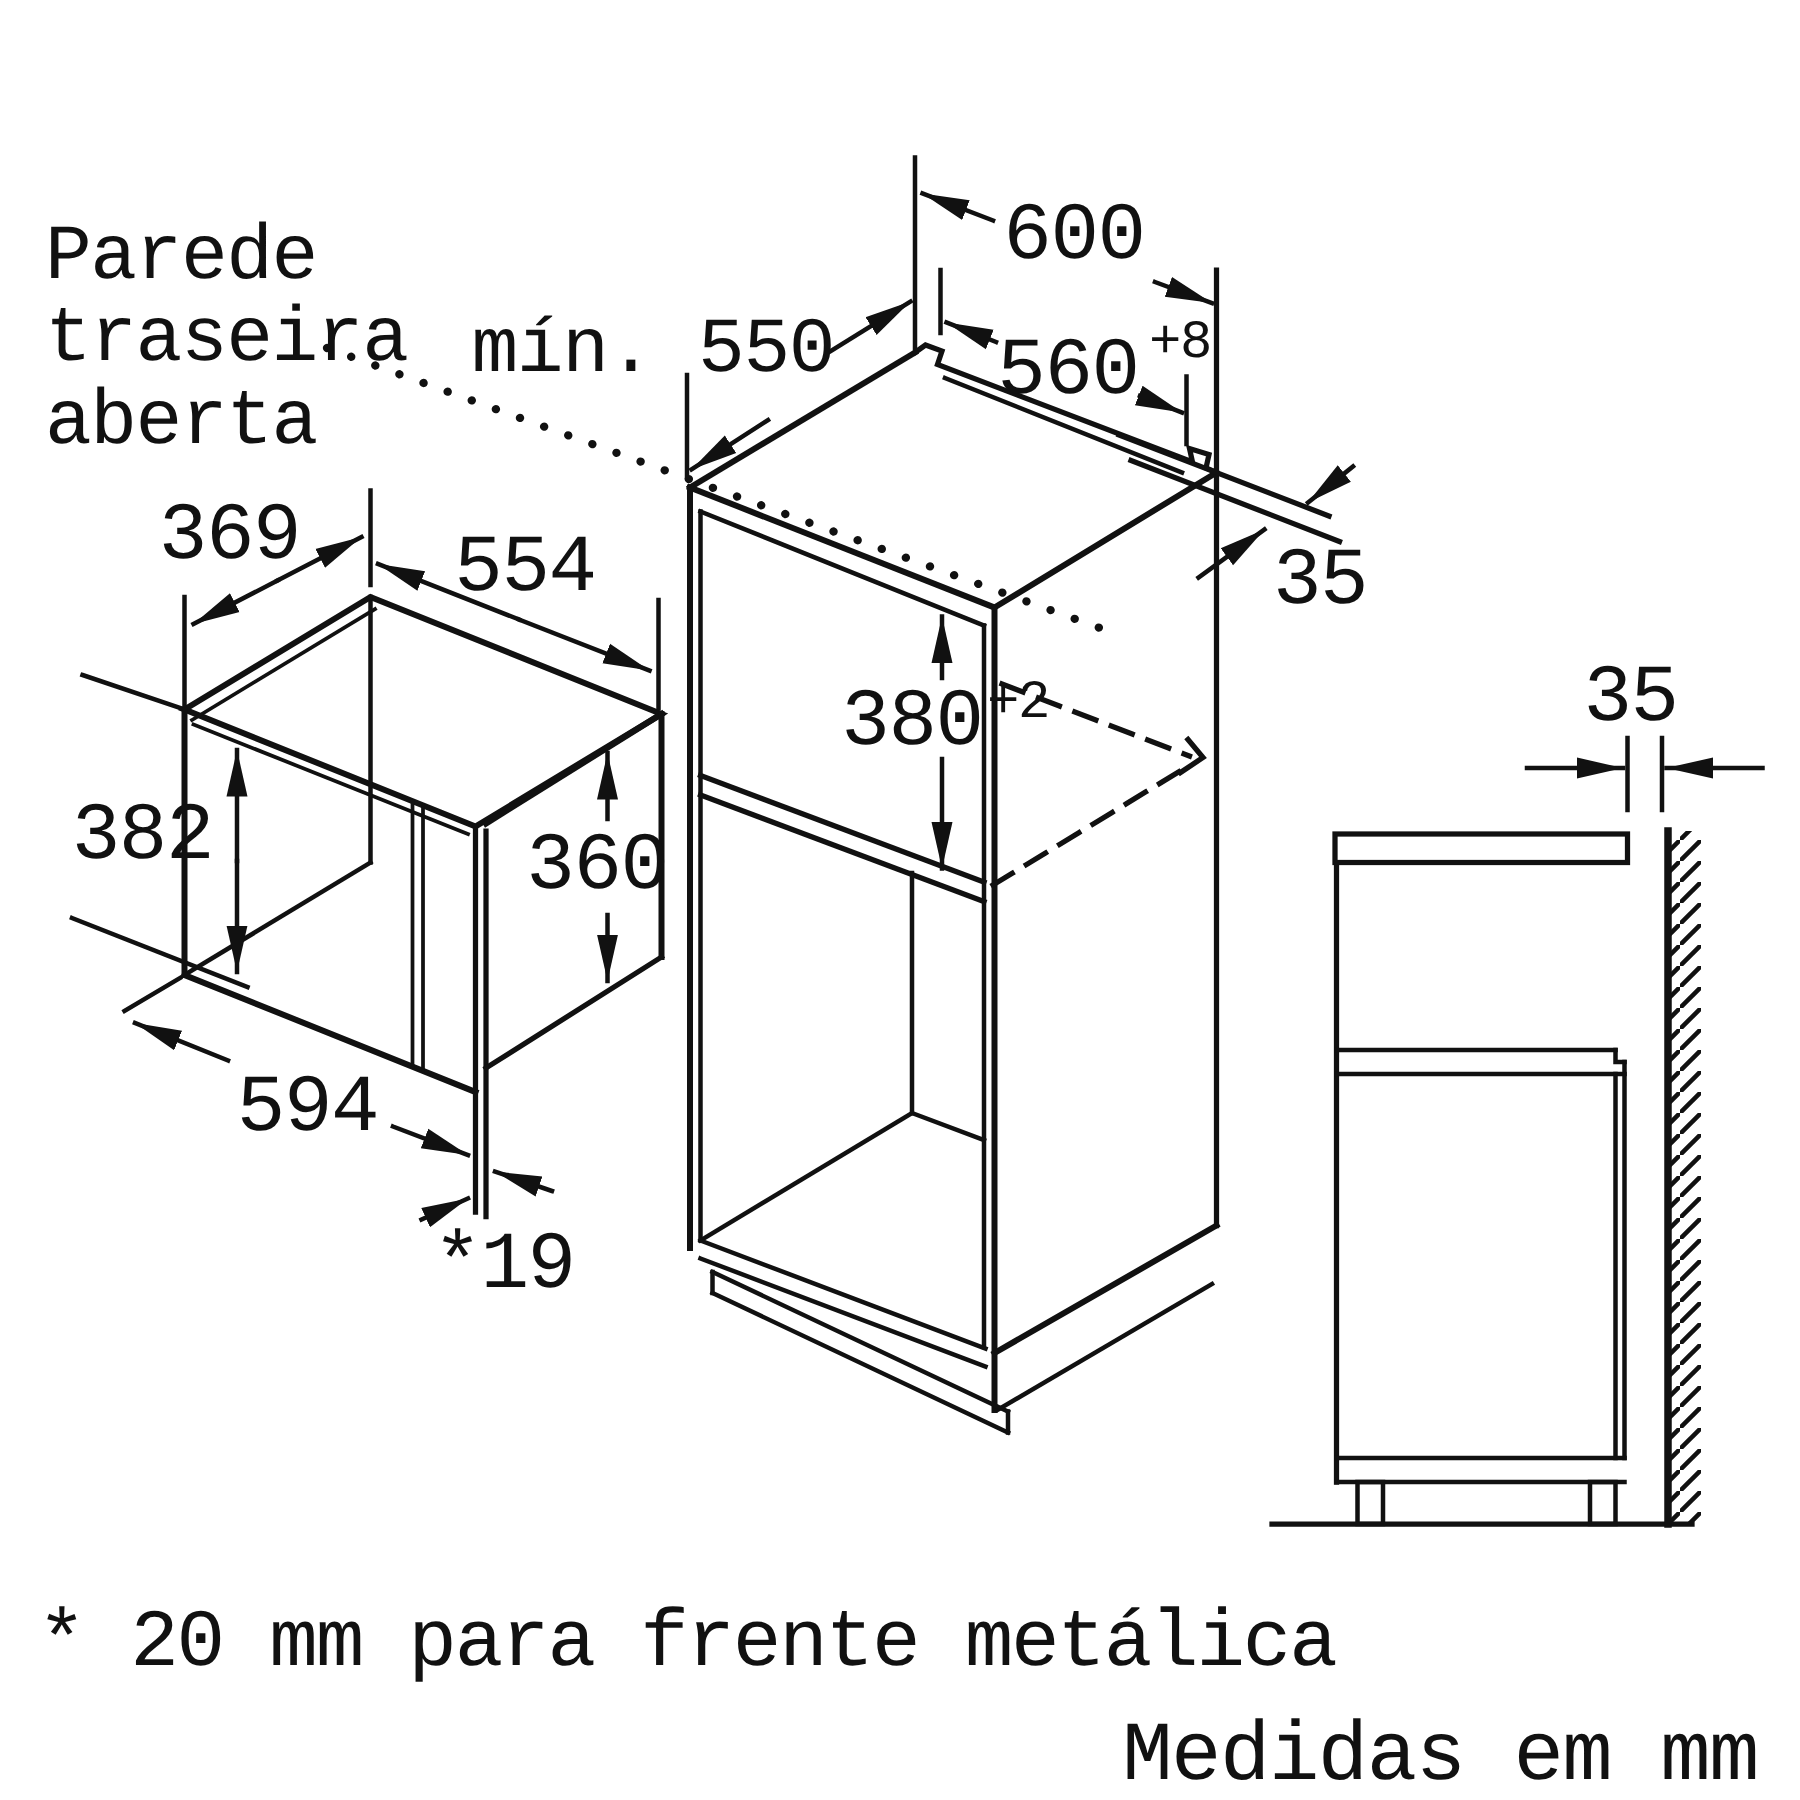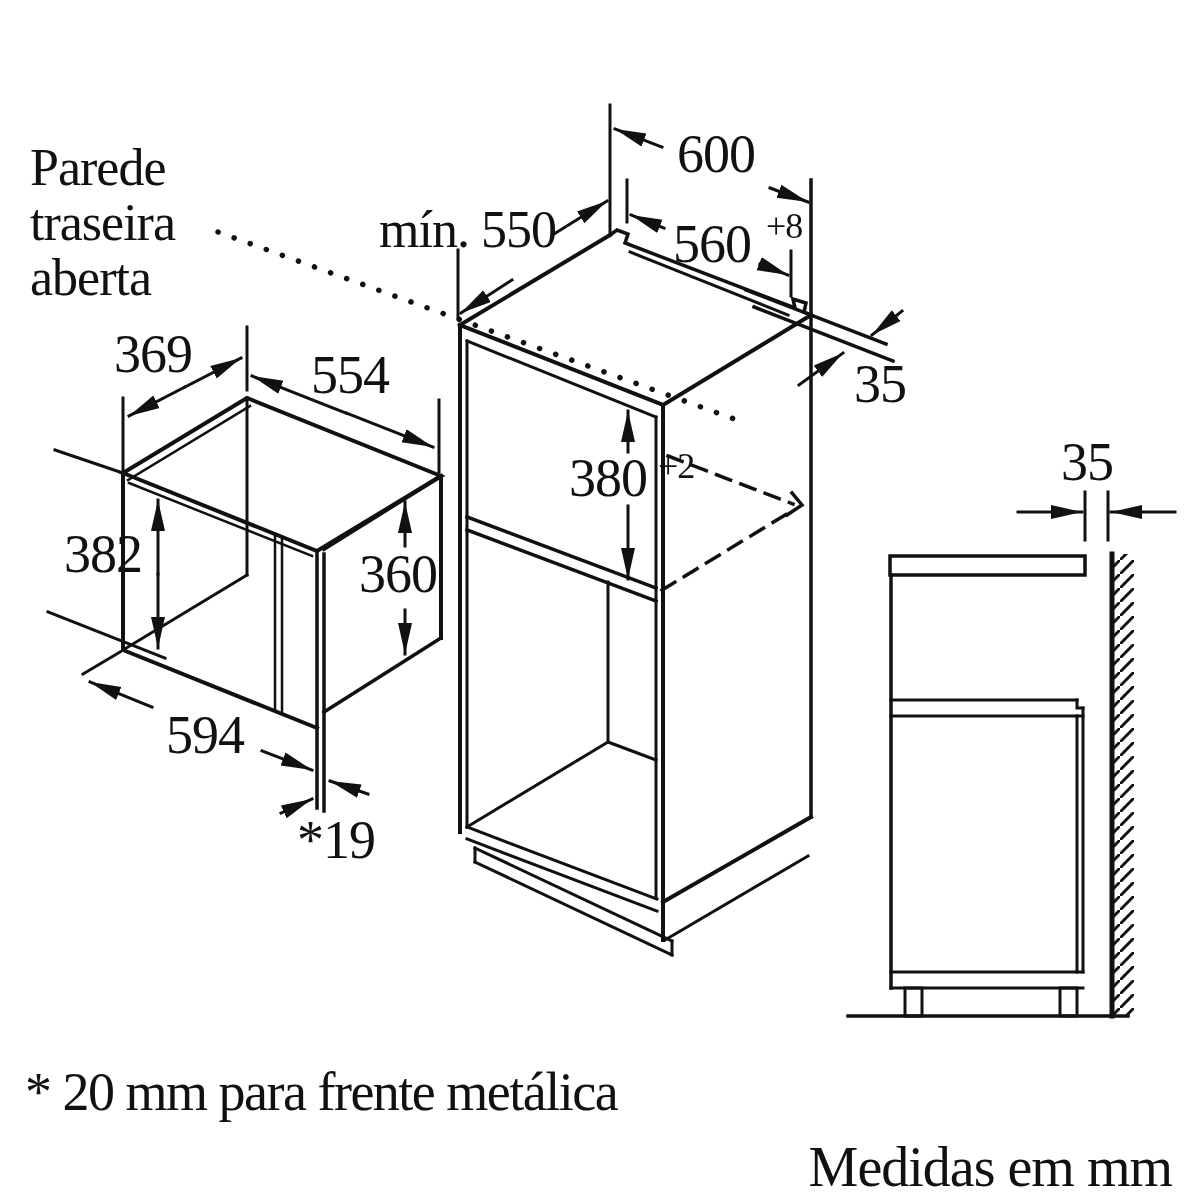--- a/index.html
+++ b/index.html
@@ -1,17 +1,17 @@
 <!DOCTYPE html>
 <html><head>
 <meta charset="utf-8">
 <style>
   html,body{margin:0;padding:0;background:#ffffff;}
   .stage{position:relative;width:1200px;height:1200px;background:#ffffff;overflow:hidden;
-         font-family:Liberation Serif, serif;}
+         font-family:Liberation Mono, monospace;}
   svg{position:absolute;left:0;top:0;}
   text{fill:#111;}
   .lbl{font-size:52px;letter-spacing:-1px;}
   .dim{font-size:54px;letter-spacing:-1px;}
   .sup{font-size:36px;letter-spacing:-1px;}
   .note{font-size:54px;letter-spacing:-1.5px;}
   .units{font-size:56px;letter-spacing:-1px;}
 </style>
 </head>
 <body>

